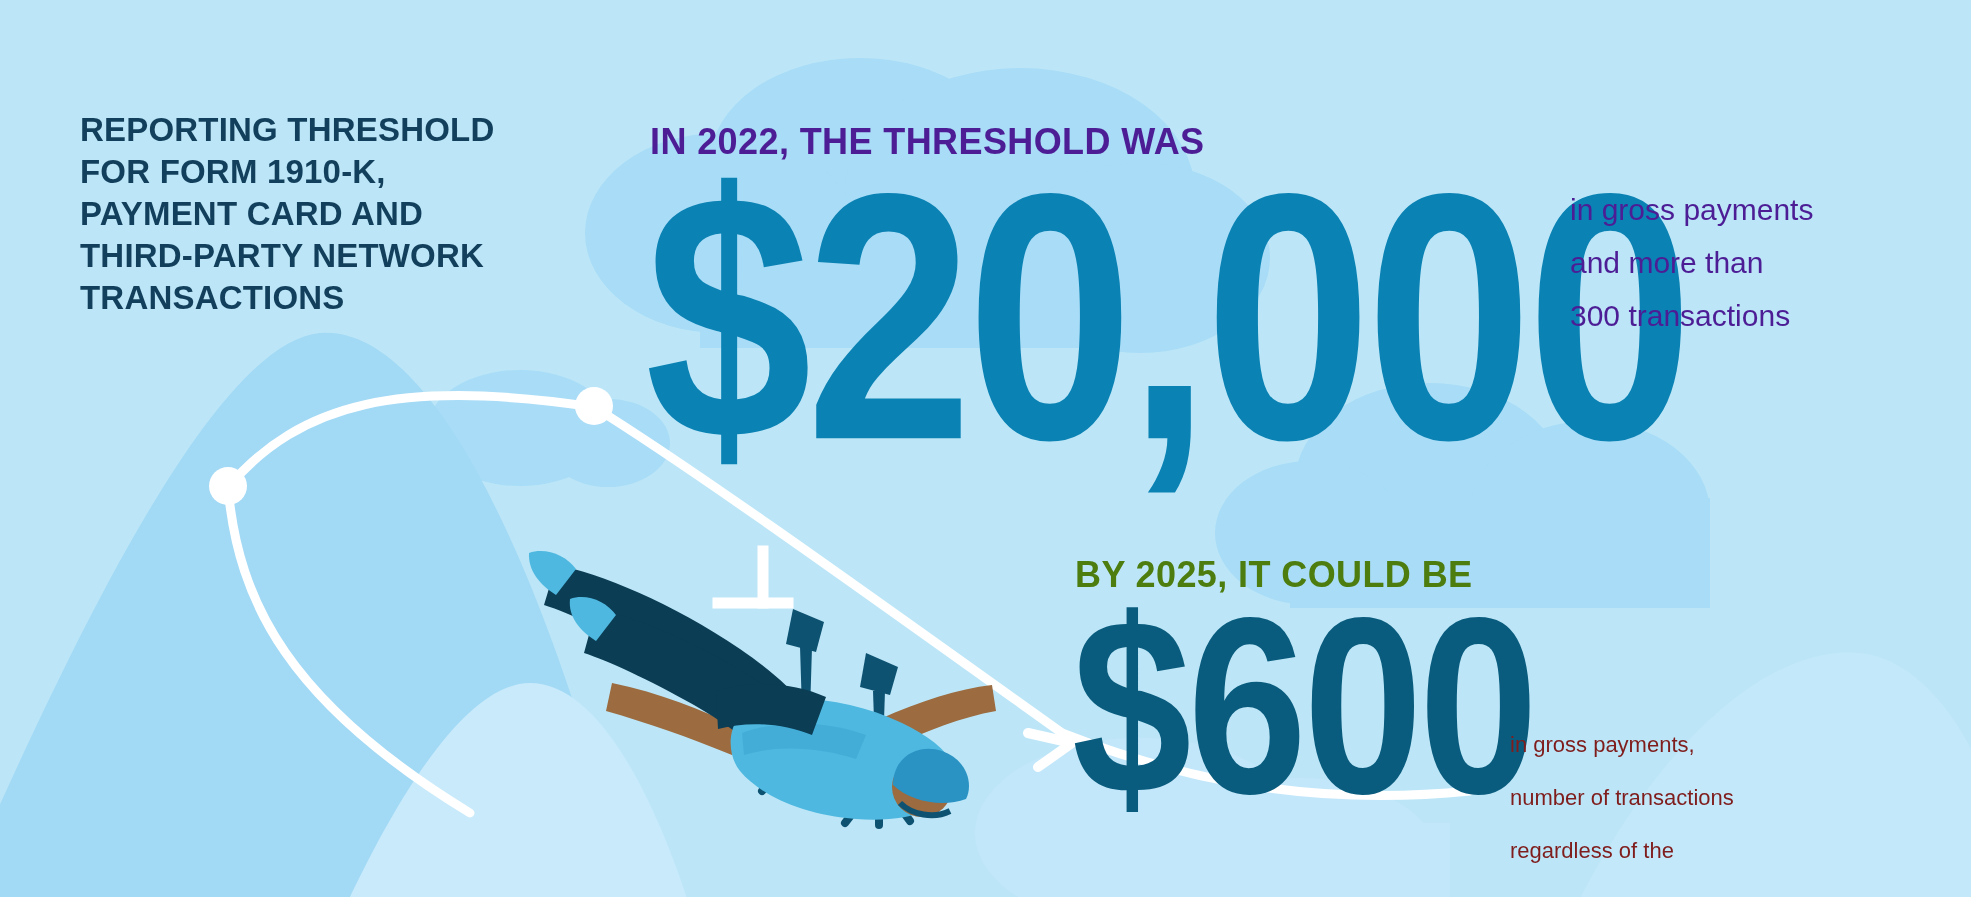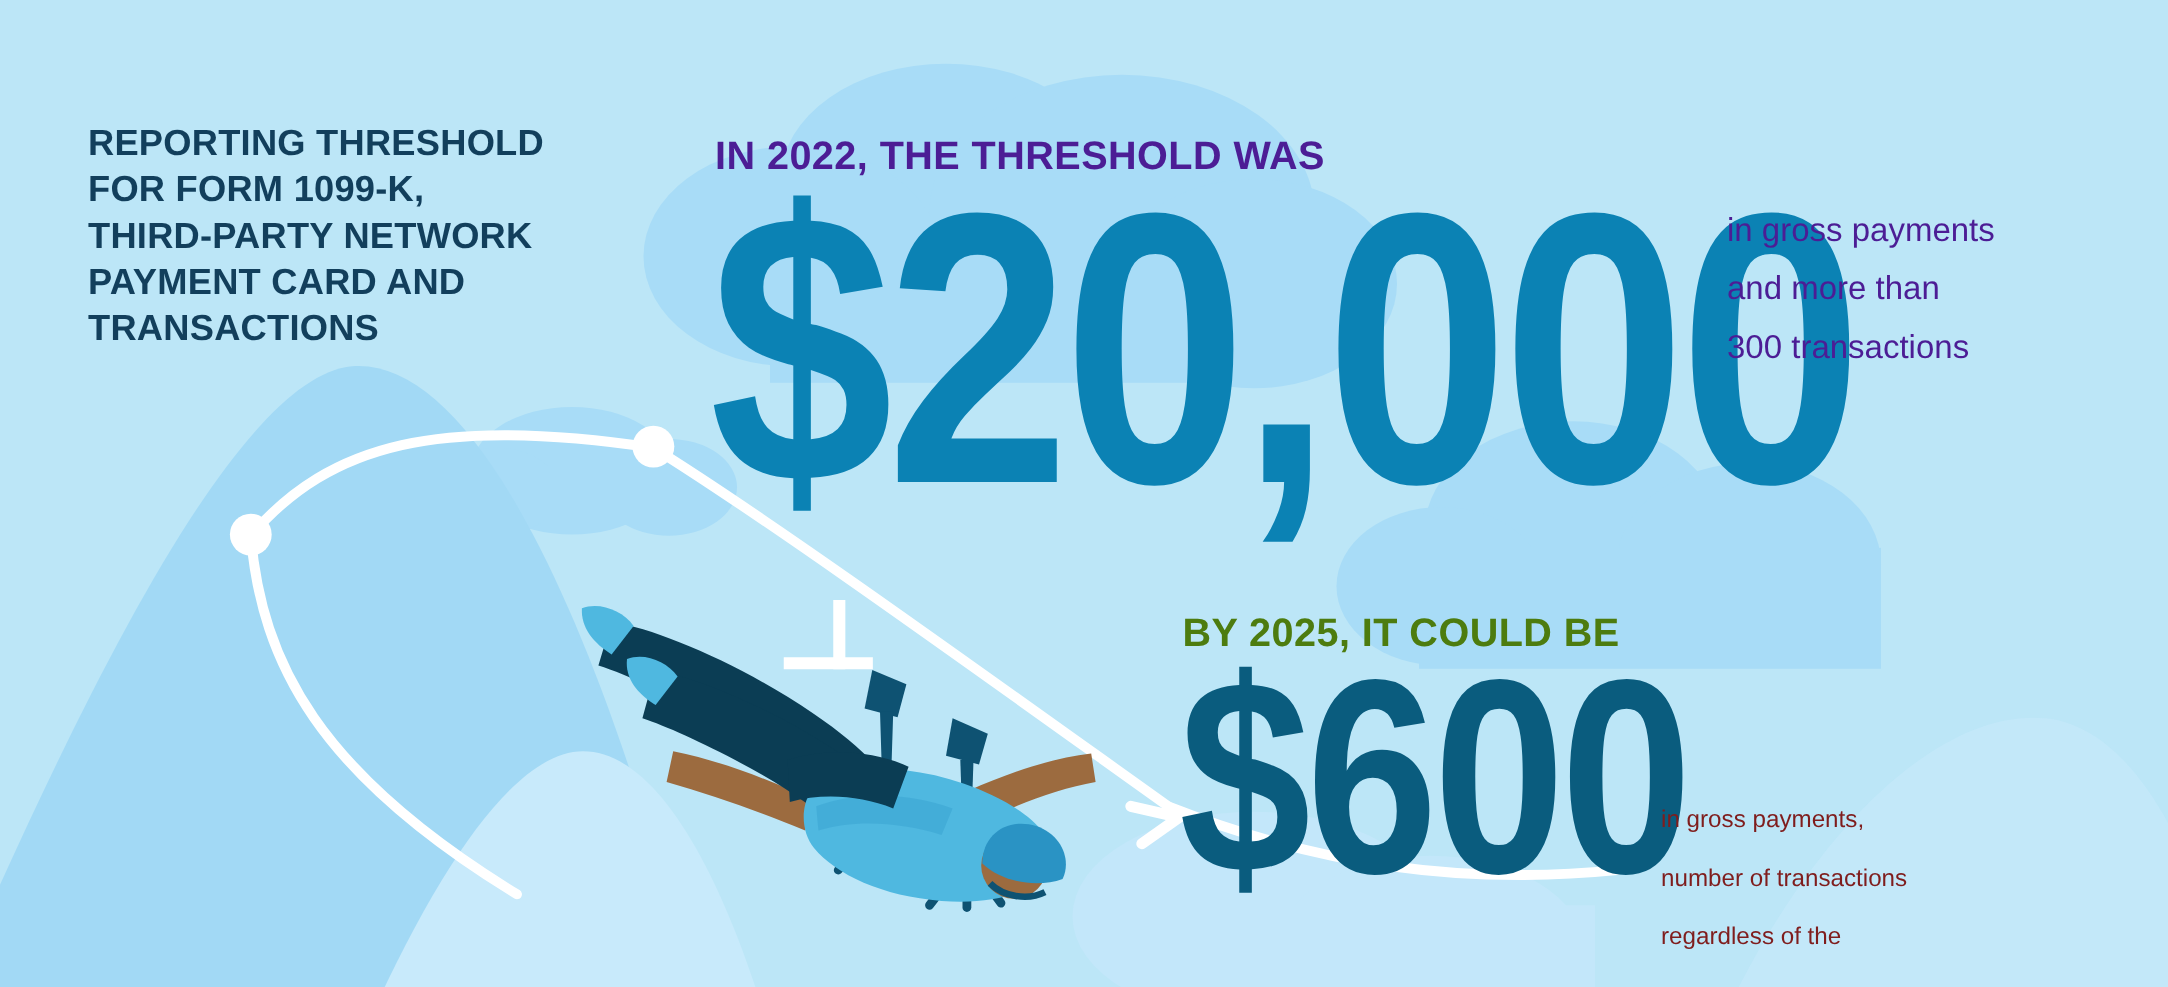--- a/index.html
+++ b/index.html
@@ -226,23 +226,23 @@
     </g>
 
     <g stroke="#ffffff" stroke-width="10" fill="none" stroke-linecap="round">
       <path d="M 1028 690 L 1072 700 L 1038 724"></path>
     </g>
 
   </svg>
 
   <div class="title-block">
     <div class="title-line">REPORTING THRESHOLD</div>
-    <div class="title-line">FOR FORM 1099-K,</div>
+    <div class="title-line">FOR FORM 1910-K,</div>
+    <div class="title-line">PAYMENT CARD AND</div>
     <div class="title-line">THIRD-PARTY NETWORK</div>
-    <div class="title-line">PAYMENT CARD AND</div>
     <div class="title-line">TRANSACTIONS</div>
   </div>
 
   <div class="kicker-2022">IN 2022, THE THRESHOLD WAS</div>
   <div class="bignum-2022">$20,000</div>
   <div class="note-2022">
     <div>in gross payments</div>
     <div>and more than</div>
     <div>300 transactions</div>
   </div>

